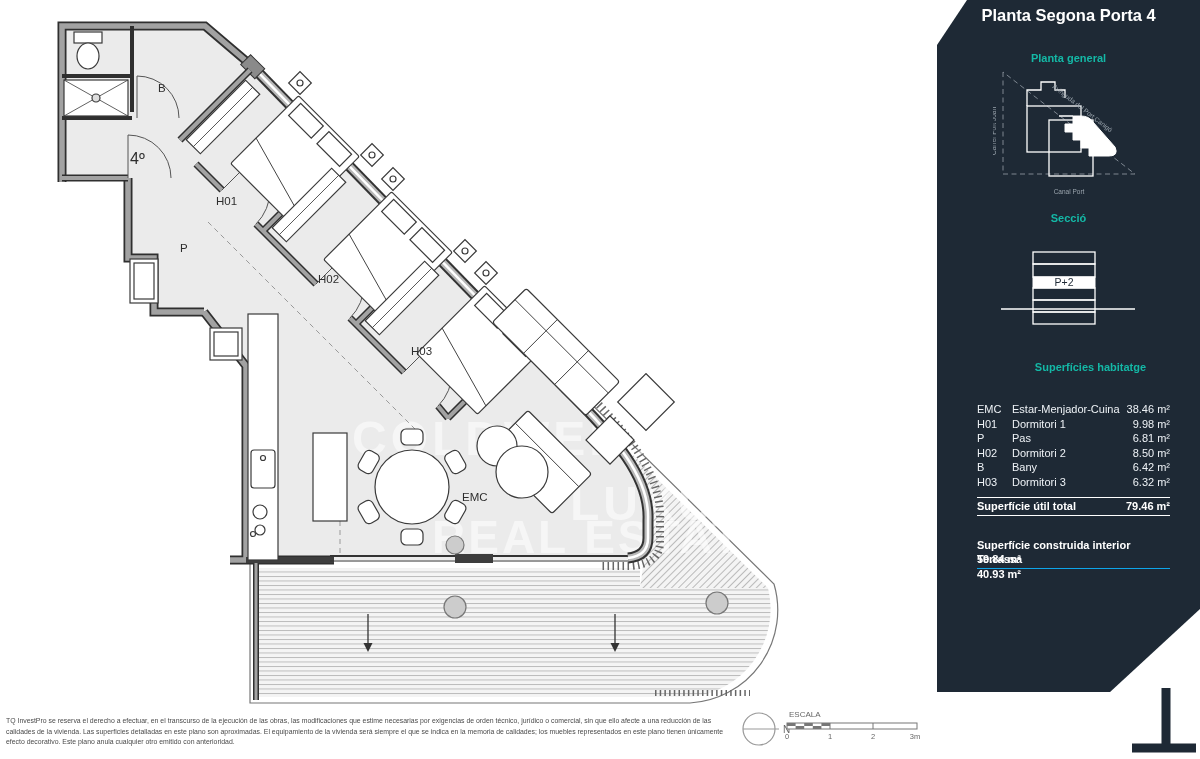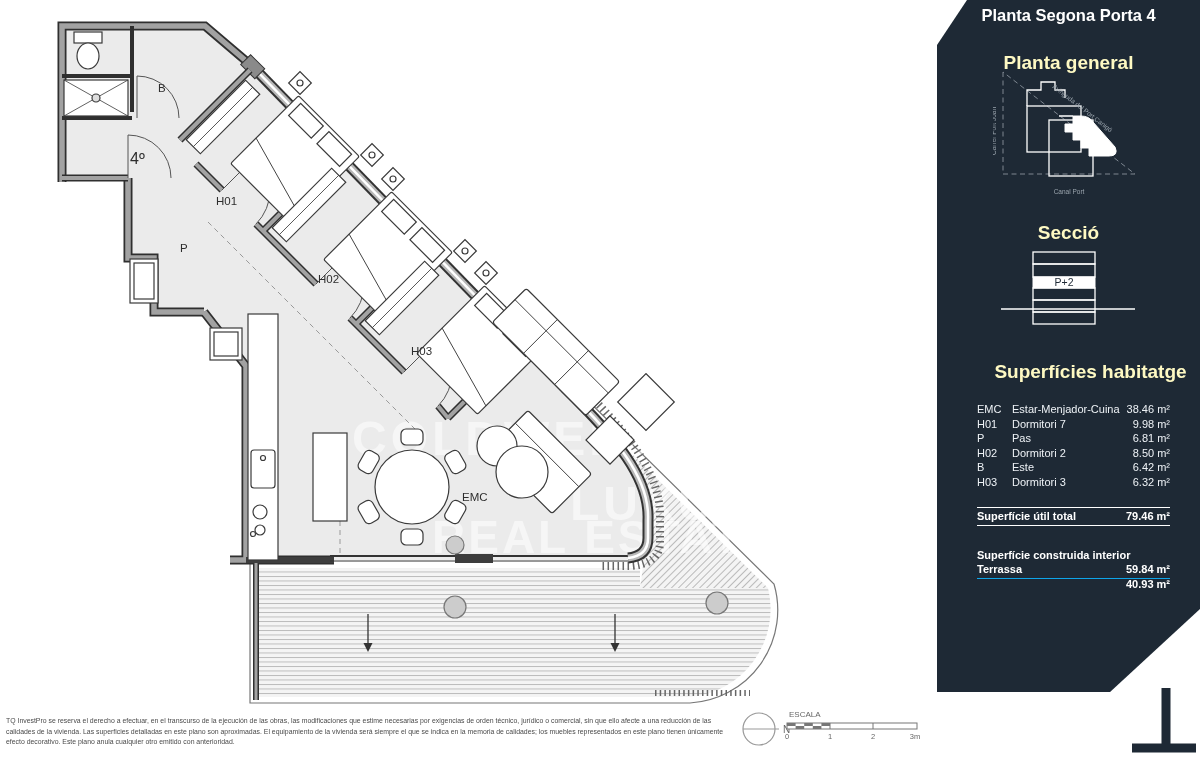--- a/index.html
+++ b/index.html
@@ -8,30 +8,30 @@
   
   .plan-svg{position:absolute;left:0;top:0;}
   
   .disclaimer{position:absolute;left:6px;top:716px;width:724px;font-size:6.9px;
               line-height:1.55;color:#4a4a4a;}
   
   .sidebar{position:absolute;left:937px;top:0;width:263px;height:692px;background:#1e2935;
            clip-path:polygon(30px 0,100% 0,100% 88%,65.8% 100%,0 100%,0 45px);color:#f2f5f8;}
   .sb-title{position:absolute;top:6px;left:0;width:100%;text-align:center;
             font-size:16.5px;font-weight:bold;color:#fff;}
-  .sb-h2{position:absolute;left:0;width:100%;text-align:center;font-size:19px;
-         font-weight:bold;color:#fef9c3;}
-  .sb-h2.general{top:52px;} .sb-h2.seccio{top:222px;} .sb-h2.superficies{top:361px;padding-left:22px;}
+  .sb-h2{position:absolute;left:0;width:100%;text-align:center;font-size:11px;
+         font-weight:bold;color:#14b8a6;}
+  .sb-h2.general{top:52px;} .sb-h2.seccio{top:212px;} .sb-h2.superficies{top:361px;padding-left:22px;}
   .site-svg{position:absolute;left:56px;top:70px;}
   .sect-svg{position:absolute;left:56px;top:250px;}
   .areas{position:absolute;left:40px;top:402px;width:193px;font-size:11px;color:#eef2f6;}
   .arow{display:flex;height:14.6px;line-height:14.6px;}
-  .arow .c{width:35px;} .arow .n{flex:1;} .arow .v{text-align:right;}
+  .arow .c{width:35px;} .arow .n{flex:1;} .arow .v{text-align:left;}
   .arow.total{font-weight:bold;color:#fff;border-top:1px solid #fff;border-bottom:1px solid #fff;
-              height:17px;line-height:17px;margin-top:17px;}
+              height:17px;line-height:17px;margin-top:7px;}
   .agap{height:22px;}
   .arow.bold{font-weight:bold;color:#fff;flex-direction:column;}
   .arow.last{border-bottom:1px solid #0ea5e9;height:16px;line-height:15px;}
   .corner-svg{position:absolute;left:1120px;top:678px;}
 </style>
 </head>
 <body>
 
 <div class="page">
 
@@ -337,36 +337,36 @@
     <div class="sb-h2 superficies">Superfícies habitatge</div>
 
     <div class="areas">
       <div class="arow">
         <span class="c">EMC</span>
         <span class="n">Estar-Menjador-Cuina</span>
         <span class="v">38.46 m²</span>
       </div>
       <div class="arow">
         <span class="c">H01</span>
-        <span class="n">Dormitori 7</span>
+        <span class="n">Dormitori 1</span>
         <span class="v">9.98 m²</span>
       </div>
       <div class="arow">
         <span class="c">P</span>
         <span class="n">Pas</span>
         <span class="v">6.81 m²</span>
       </div>
       <div class="arow">
         <span class="c">H02</span>
         <span class="n">Dormitori 2</span>
         <span class="v">8.50 m²</span>
       </div>
       <div class="arow">
         <span class="c">B</span>
-        <span class="n">Este</span>
+        <span class="n">Bany</span>
         <span class="v">6.42 m²</span>
       </div>
       <div class="arow">
         <span class="c">H03</span>
         <span class="n">Dormitori 3</span>
         <span class="v">6.32 m²</span>
       </div>
       <div class="arow total">
         <span class="n">Superfície útil total</span>
         <span class="v">79.46 m²</span>

